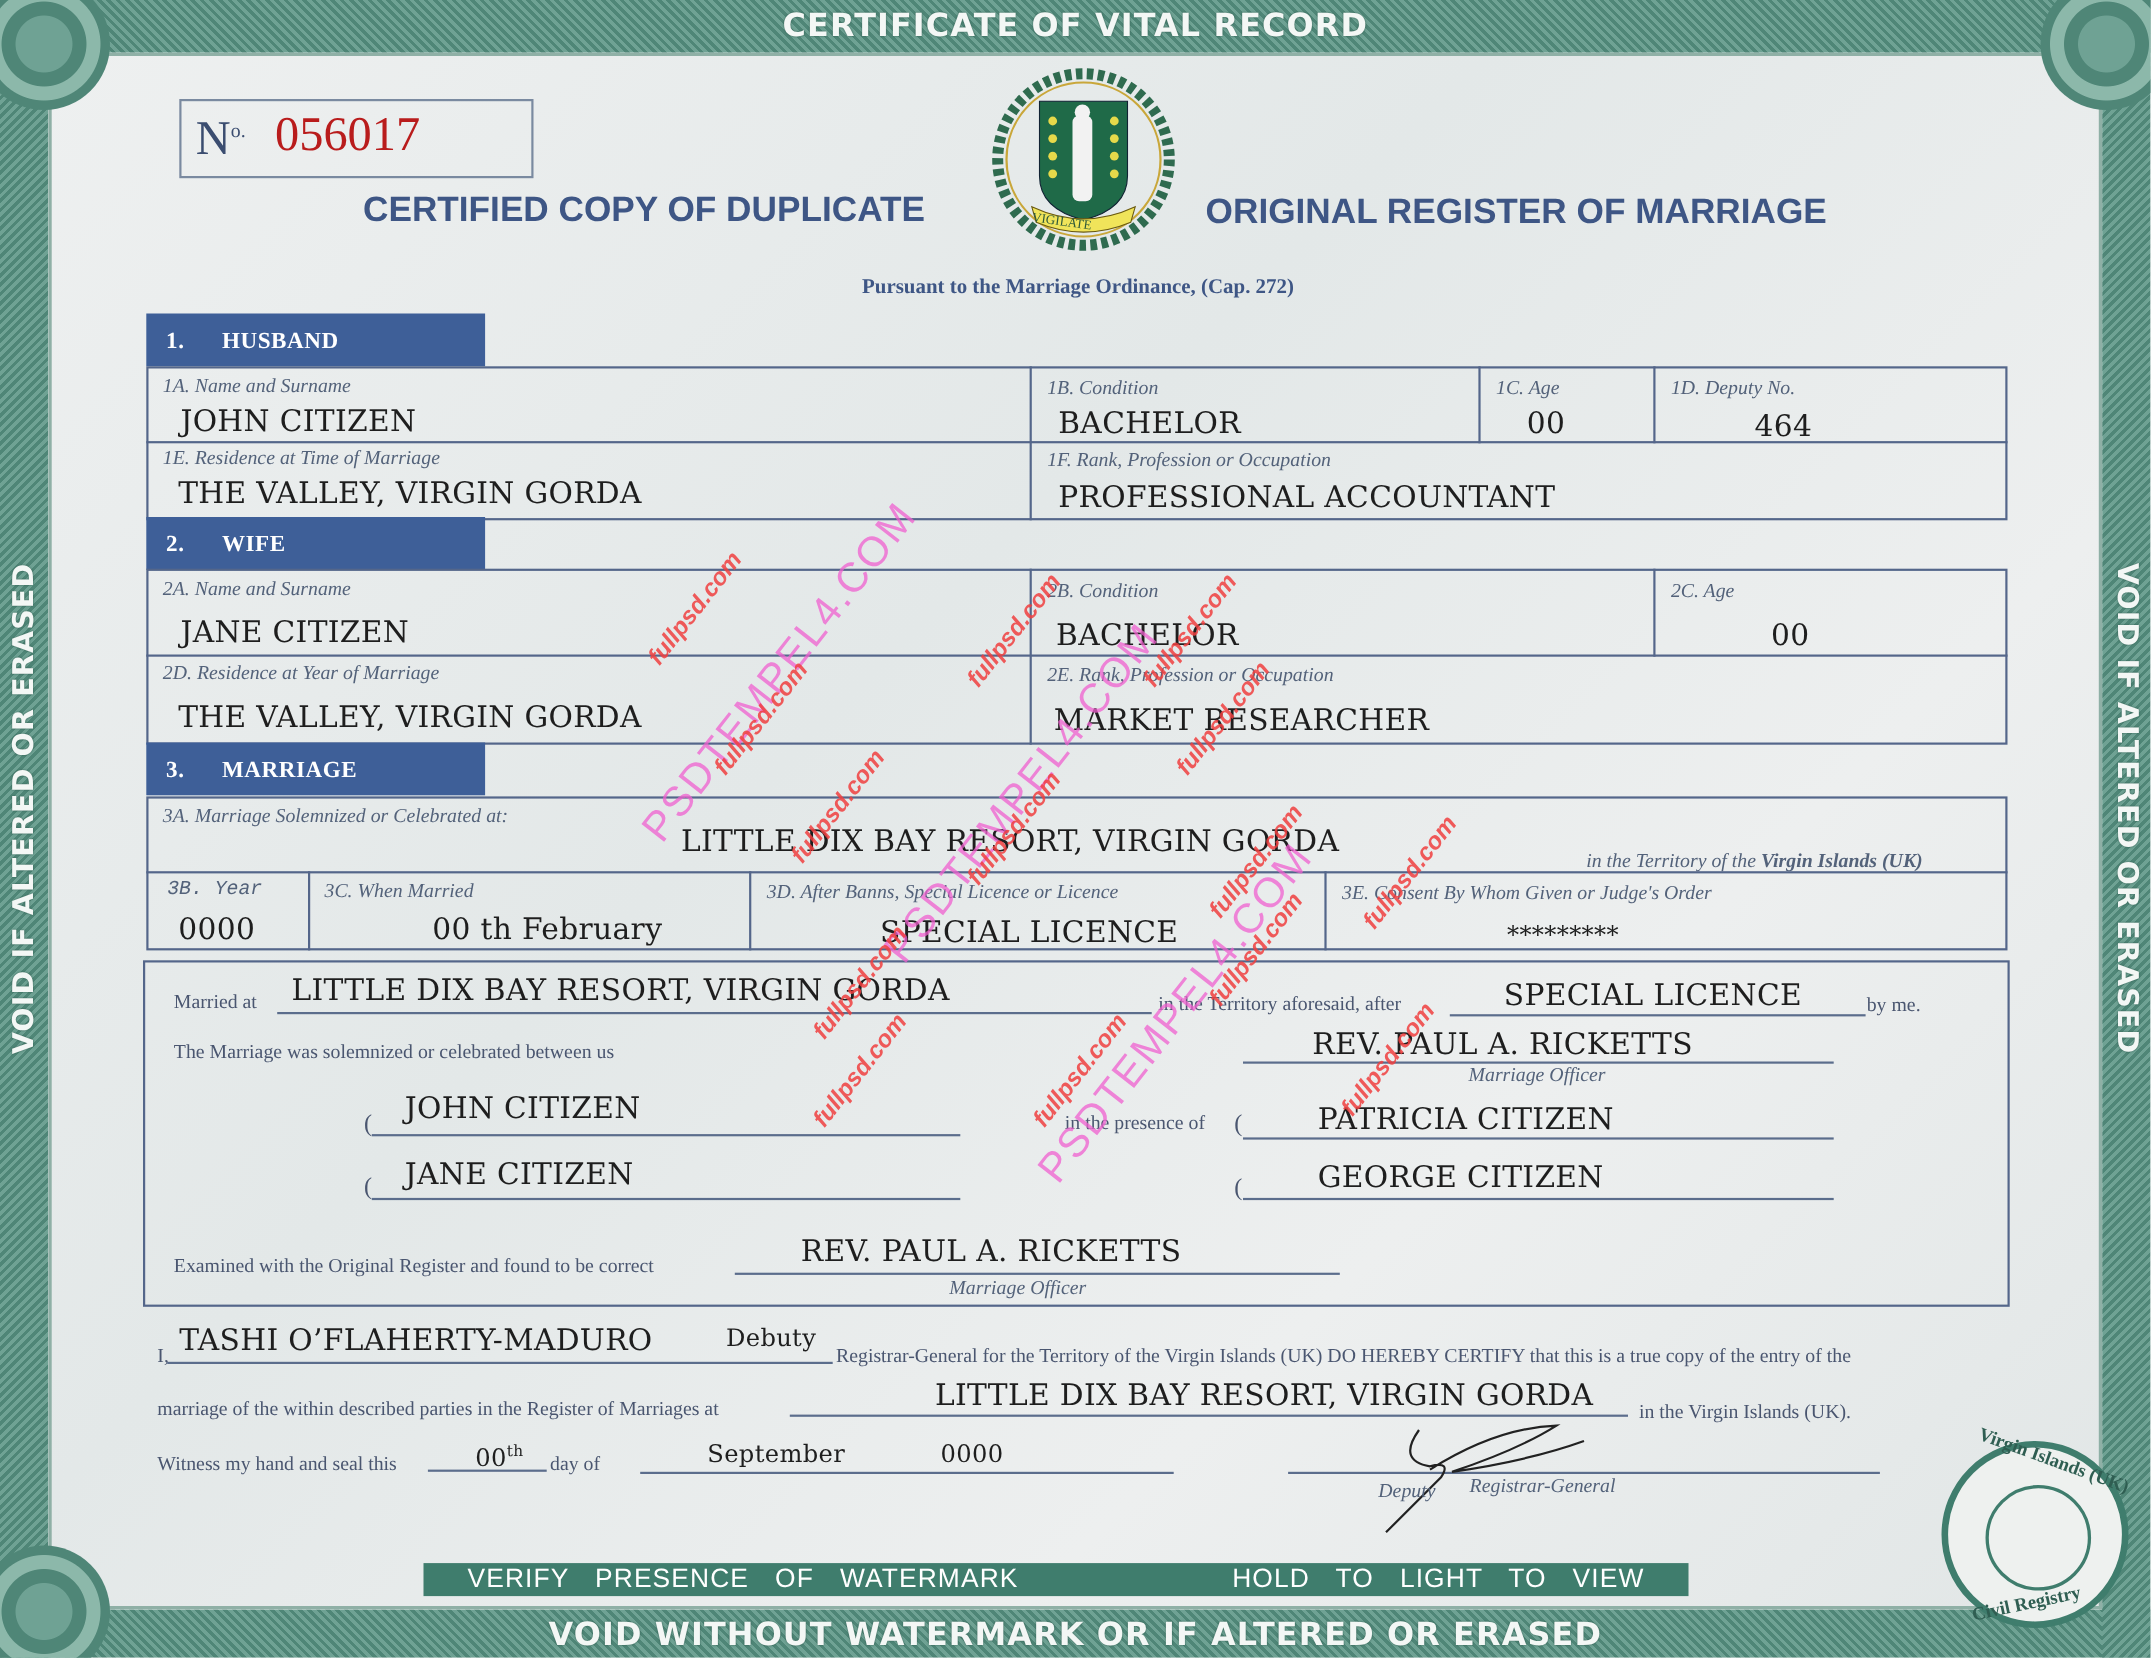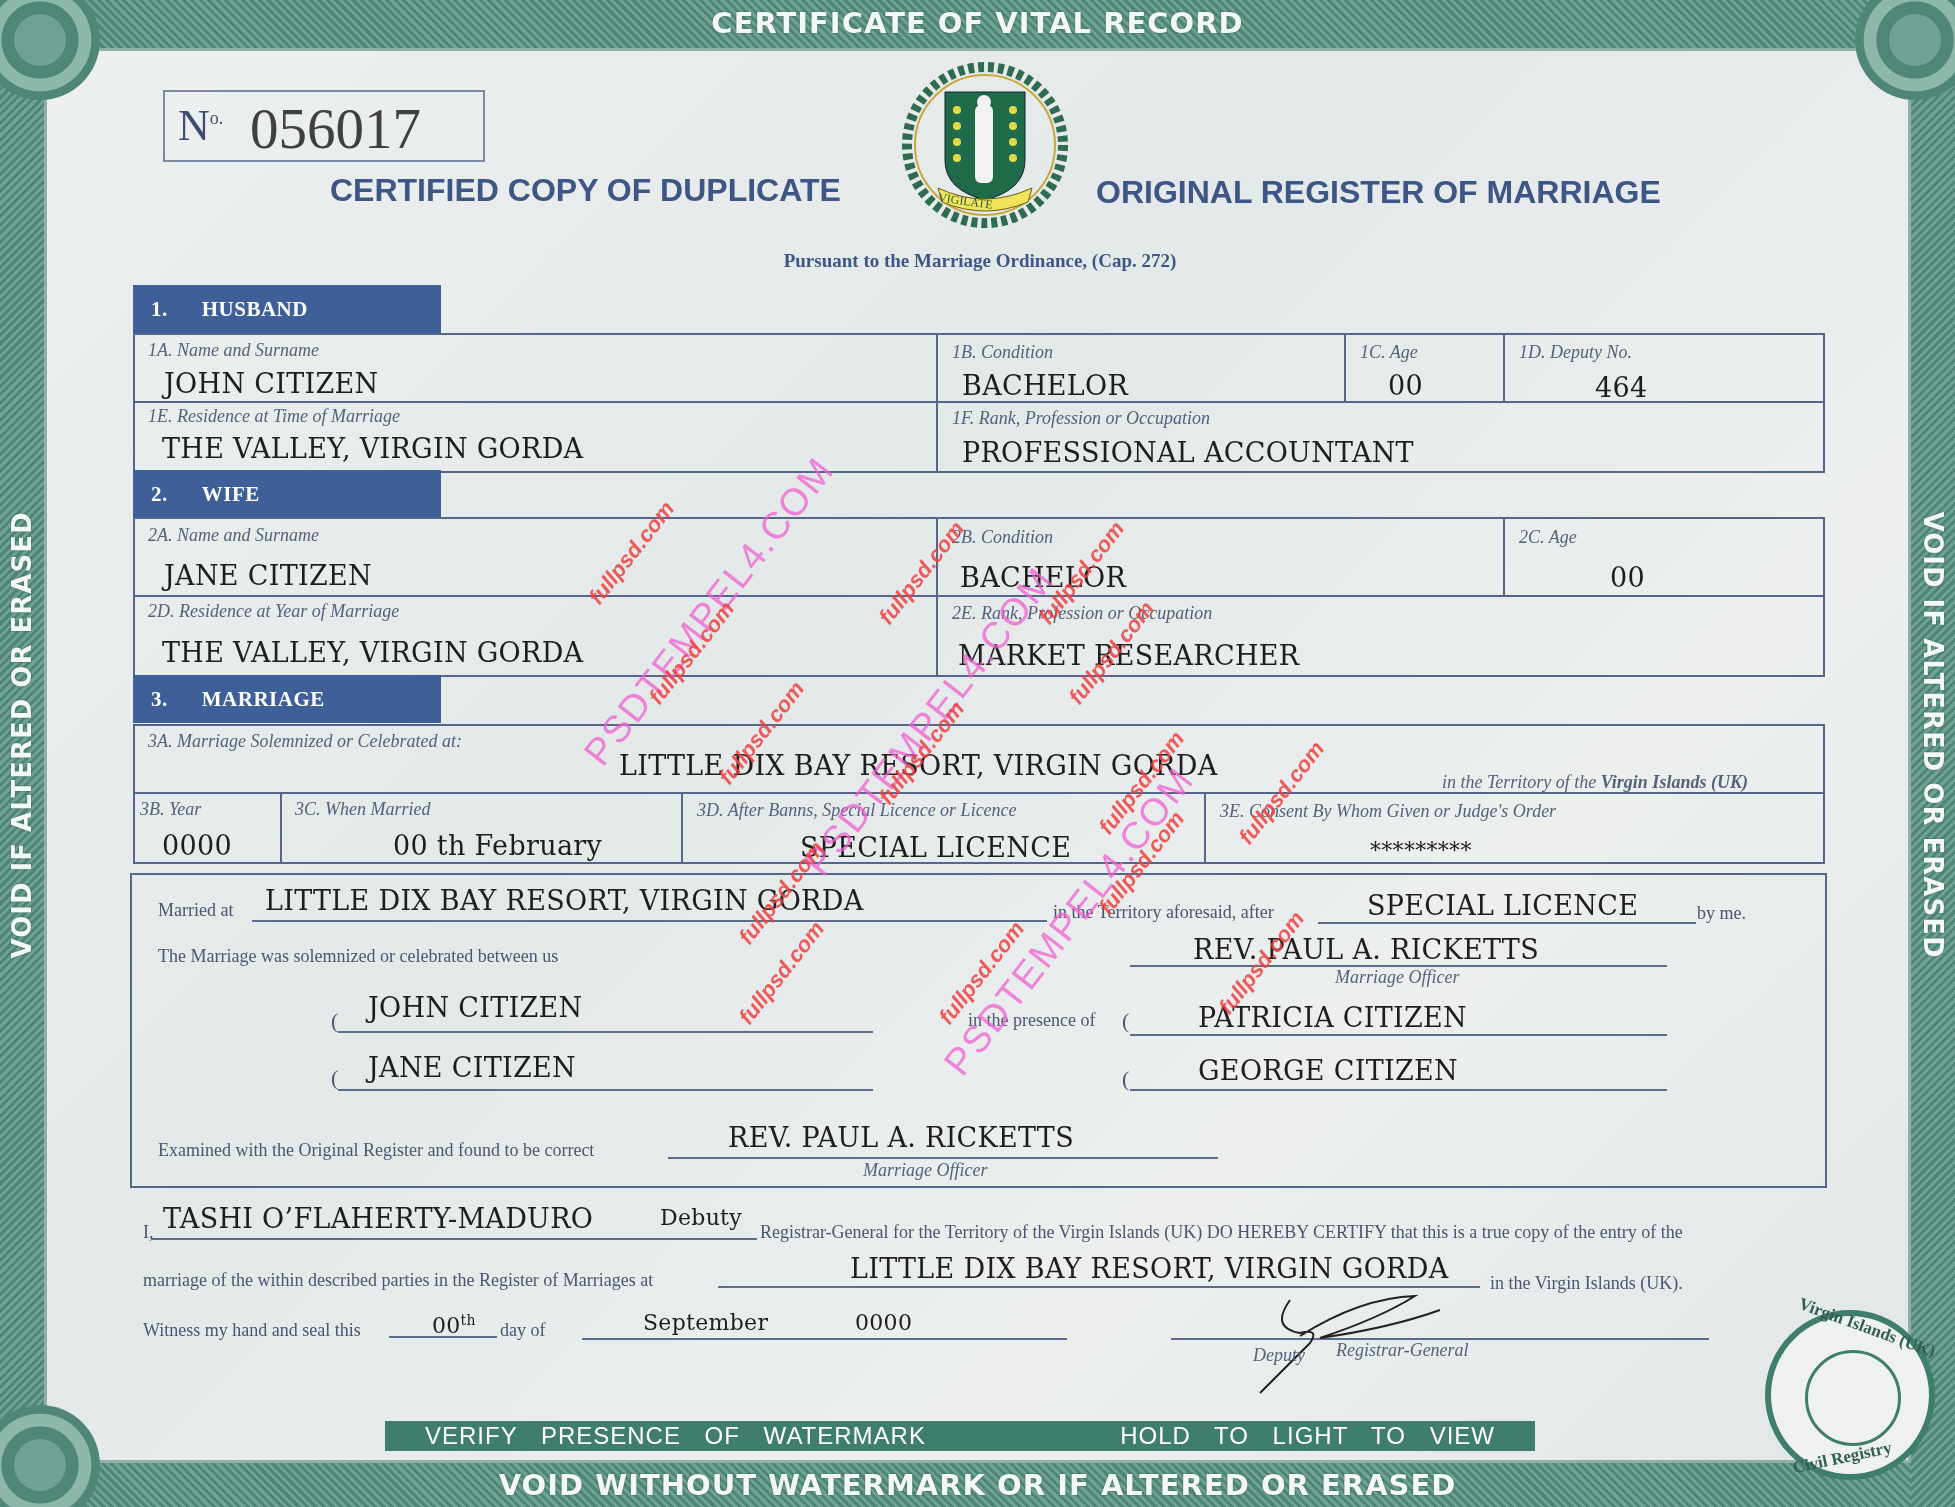--- a/index.html
+++ b/index.html
@@ -16,21 +16,21 @@
   .top-title{left:0;width:1955px;top:6px;text-align:center;font-size:29px;}
   .bottom-title{left:0;width:1955px;top:1468px;text-align:center;font-size:29px;}
   .side-left{left:-248px;top:720px;width:540px;text-align:center;font-size:26px;transform:rotate(-90deg);}
   .side-right{left:1663px;top:720px;width:540px;text-align:center;font-size:26px;transform:rotate(90deg);}
   .verify-bar{left:385px;top:1421px;width:1150px;height:30px;background:#3f7d6d;display:flex;justify-content:space-between;align-items:center;padding:0 40px;box-sizing:border-box;}
   .verify-bar span{color:#fff;font-family:"Liberation Sans",sans-serif;font-size:24px;word-spacing:16px;letter-spacing:1px;}
   
   .nobox{left:163px;top:90px;width:318px;height:68px;border:2px solid #7a8aa0;}
   .no-label{left:178px;top:100px;font-size:44px;color:#3b4d70;}
   .no-label sup{font-size:18px;}
-  .no-value{left:250px;top:96px;font-size:57px;color:#404040;}
+  .no-value{left:250px;top:96px;font-size:44px;color:#b91c1c;}
   .head{font-family:"Liberation Sans",sans-serif;font-weight:bold;color:#3e5685;font-size:32px;}
   .crest{left:900px;top:60px;width:170px;height:170px;}
   .pursuant{left:700px;width:560px;top:250px;text-align:center;font-size:19px;font-weight:bold;color:#3e5685;}
   
   .sec-tab{height:48px;background:#3e5f98;color:#fff;font-size:21px;font-weight:bold;display:flex;align-items:center;padding-left:18px;box-sizing:border-box;letter-spacing:.5px;}
   .sec-tab .num{margin-right:34px;}
   .box{border:2px solid #54668a;box-sizing:border-box;}
   .vline{width:2px;background:#54668a;}
   .hline{height:2px;background:#54668a;}
   .lbl{font-style:italic;color:#53627a;font-size:18px;}
@@ -140,21 +140,21 @@
 <div class="abs box" style="left:133px;top:724px;width:1692px;height:140px;"></div>
 <div class="abs hline" style="left:133px;top:792px;width:1692px;"></div>
 <div class="abs vline" style="left:280px;top:792px;height:72px;"></div>
 <div class="abs vline" style="left:681px;top:792px;height:72px;"></div>
 <div class="abs vline" style="left:1204px;top:792px;height:72px;"></div>
 
 <div class="abs lbl" style="left:148px;top:731px;">3A. Marriage Solemnized or Celebrated at:</div>
 <div class="abs val" style="left:619px;top:750px;">LITTLE DIX BAY RESORT, VIRGIN GORDA</div>
 <div class="abs lbl" style="left:1442px;top:772px;"><span>in the Territory of the </span><b>Virgin Islands (UK)</b></div>
 
-<div class="abs lbl" style="left:140px;top:799px;">3B. Year</div>
+<div class="abs lbl" style="left:152px;top:799px;font-family:Liberation Mono, monospace;">3B. Year</div>
 <div class="abs val" style="left:162px;top:830px;">0000</div>
 <div class="abs lbl" style="left:295px;top:799px;">3C. When Married</div>
 <div class="abs val" style="left:393px;top:830px;">00 th February</div>
 <div class="abs lbl" style="left:697px;top:800px;">3D. After Banns, Special Licence or Licence</div>
 <div class="abs val" style="left:800px;top:832px;">SPECIAL LICENCE</div>
 <div class="abs lbl" style="left:1220px;top:801px;">3E. Consent By Whom Given or Judge's Order</div>
 <div class="abs val" style="left:1370px;top:838px;font-size:22px;">*********</div>
 
 <div class="abs box" style="left:130px;top:873px;width:1697px;height:315px;"></div>
 

